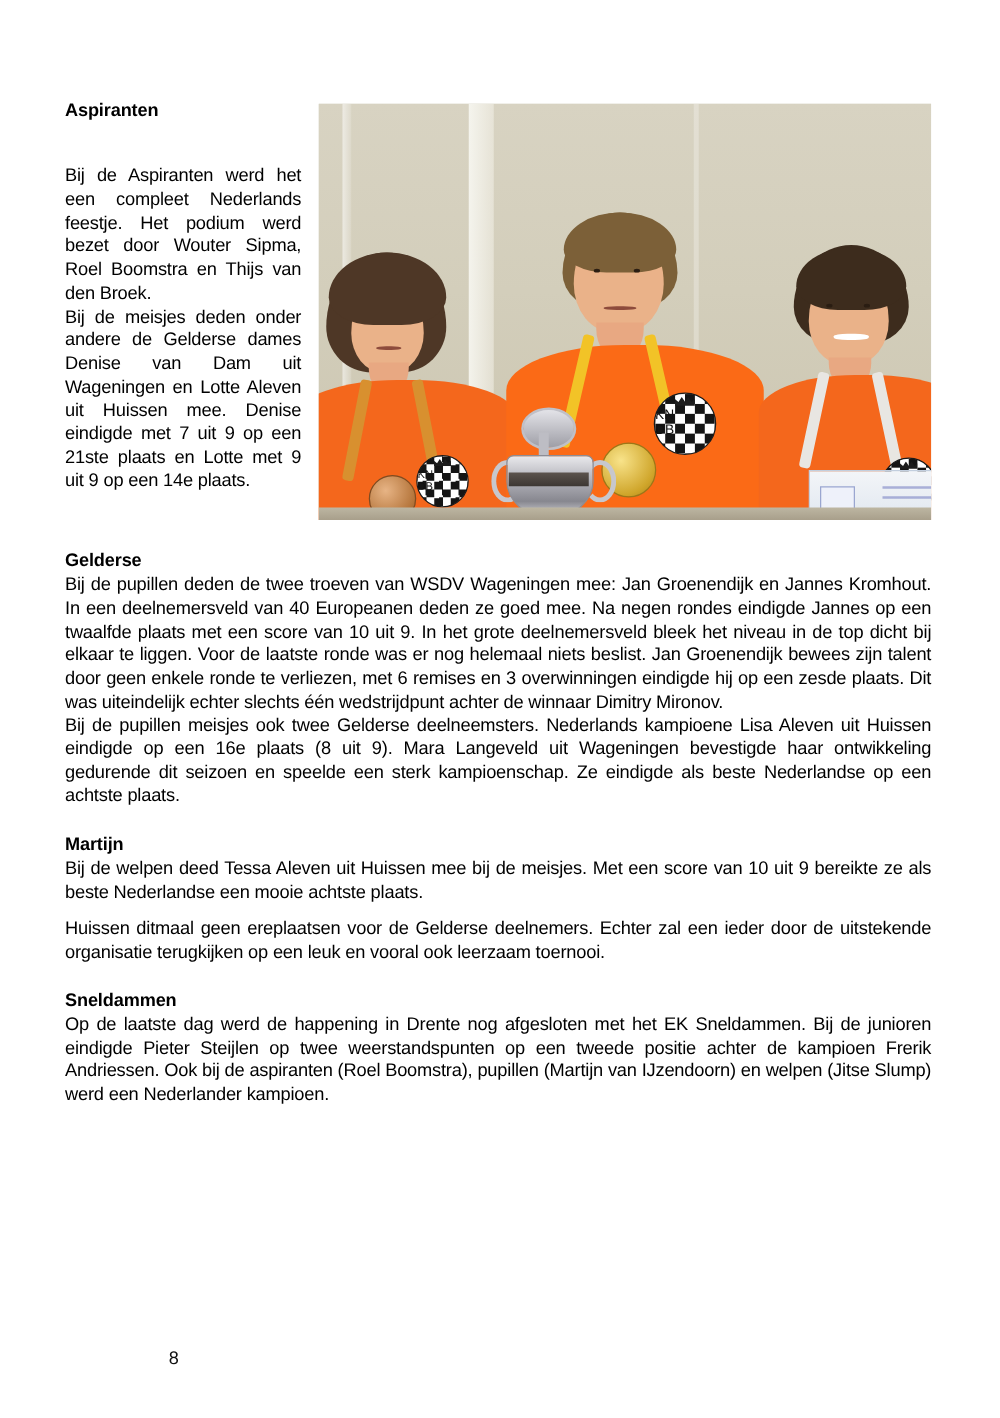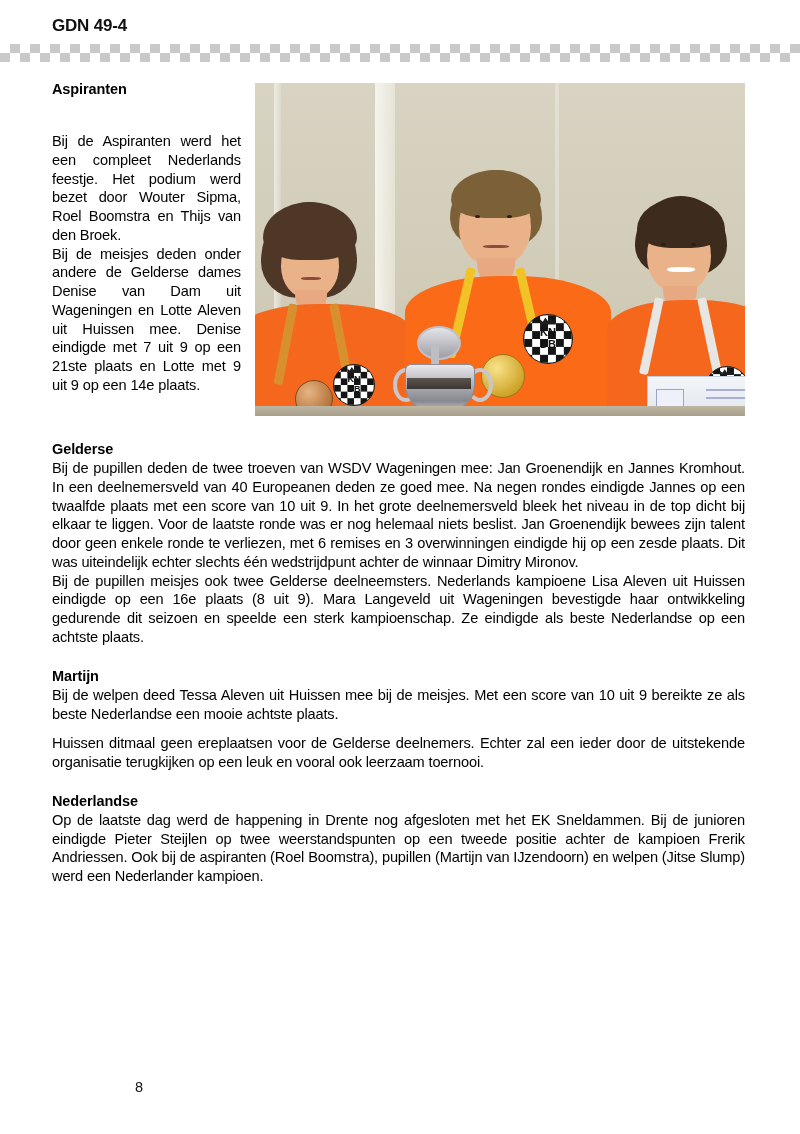--- a/index.html
+++ b/index.html
@@ -183,23 +183,22 @@
   }
   .kndb-logo .crown {
     position: absolute; left: 50%; top: 4%;
     transform: translateX(-50%);
     width: 34%; height: 16%;
     background: #1d1d1d;
     clip-path: polygon(0 100%, 0 30%, 18% 62%, 34% 8%, 50% 58%, 66% 8%, 82% 62%, 100% 30%, 100% 100%);
   }
   .kndb-logo .letters {
     position: absolute; left: 0; right: 0; top: 26%;
-    text-align: center;
     font-family: "Liberation Sans", sans-serif;
-    font-weight: bold;
+    font-weight: normal;
     color: #111;
     line-height: 1.02;
   }
 
   .trophy { position: absolute; }
   .trophy .cup {
     position: absolute; left: 12px; top: 26px;
     width: 68px; height: 48px;
     background: linear-gradient(180deg,#e9e9ec 0%, #b8b8bf 35%, #87878f 75%, #d4d4d9 100%);
     border-radius: 6px 6px 48% 48% / 6px 6px 58% 58%;
@@ -249,24 +248,20 @@
     top: 1079px;
     font-size: 14.5px;
     color: #111;
   }
 </style>
 </head>
 <body>
 
 <div class="page">
 
-  <div class="doc-header">
-    <div class="doc-title">GDN 49-4</div>
-    <div class="checker-band"></div>
-  </div>
 
   <div class="content">
 
     <div class="aspiranten-block">
 
       <figure class="photo-float">
         <div class="photo-inner">
           <div class="wall"></div>
           <div class="wall-seam s1"></div>
           <div class="wall-seam s2"></div>
@@ -373,21 +368,21 @@
     <div>
       <h2 class="section-head">Martijn</h2>
       <p class="body-text">Bij de welpen deed Tessa Aleven uit Huissen mee bij de meisjes. Met een score van 10 uit 9 bereikte ze als beste Nederlandse een mooie achtste plaats.</p>
       <div class="gap-sm"></div>
       <p class="body-text">Huissen ditmaal geen ereplaatsen voor de Gelderse deelnemers. Echter zal een ieder door de uitstekende organisatie terugkijken op een leuk en vooral ook leerzaam toernooi.</p>
     </div>
 
     <div class="gap-lg"></div>
 
     <div>
-      <h2 class="section-head">Nederlandse</h2>
+      <h2 class="section-head">Sneldammen</h2>
       <p class="body-text">Op de laatste dag werd de happening in Drente nog afgesloten met het EK Sneldammen. Bij de junioren eindigde Pieter Steijlen op twee weerstandspunten op een tweede positie achter de kampioen Frerik Andriessen. Ook bij de aspiranten (Roel Boomstra), pupillen (Martijn van IJzendoorn) en welpen (Jitse Slump) werd een Nederlander kampioen.</p>
     </div>
 
   </div>
 
   <div class="page-number">8</div>
 
 </div>
 
 </body></html>

